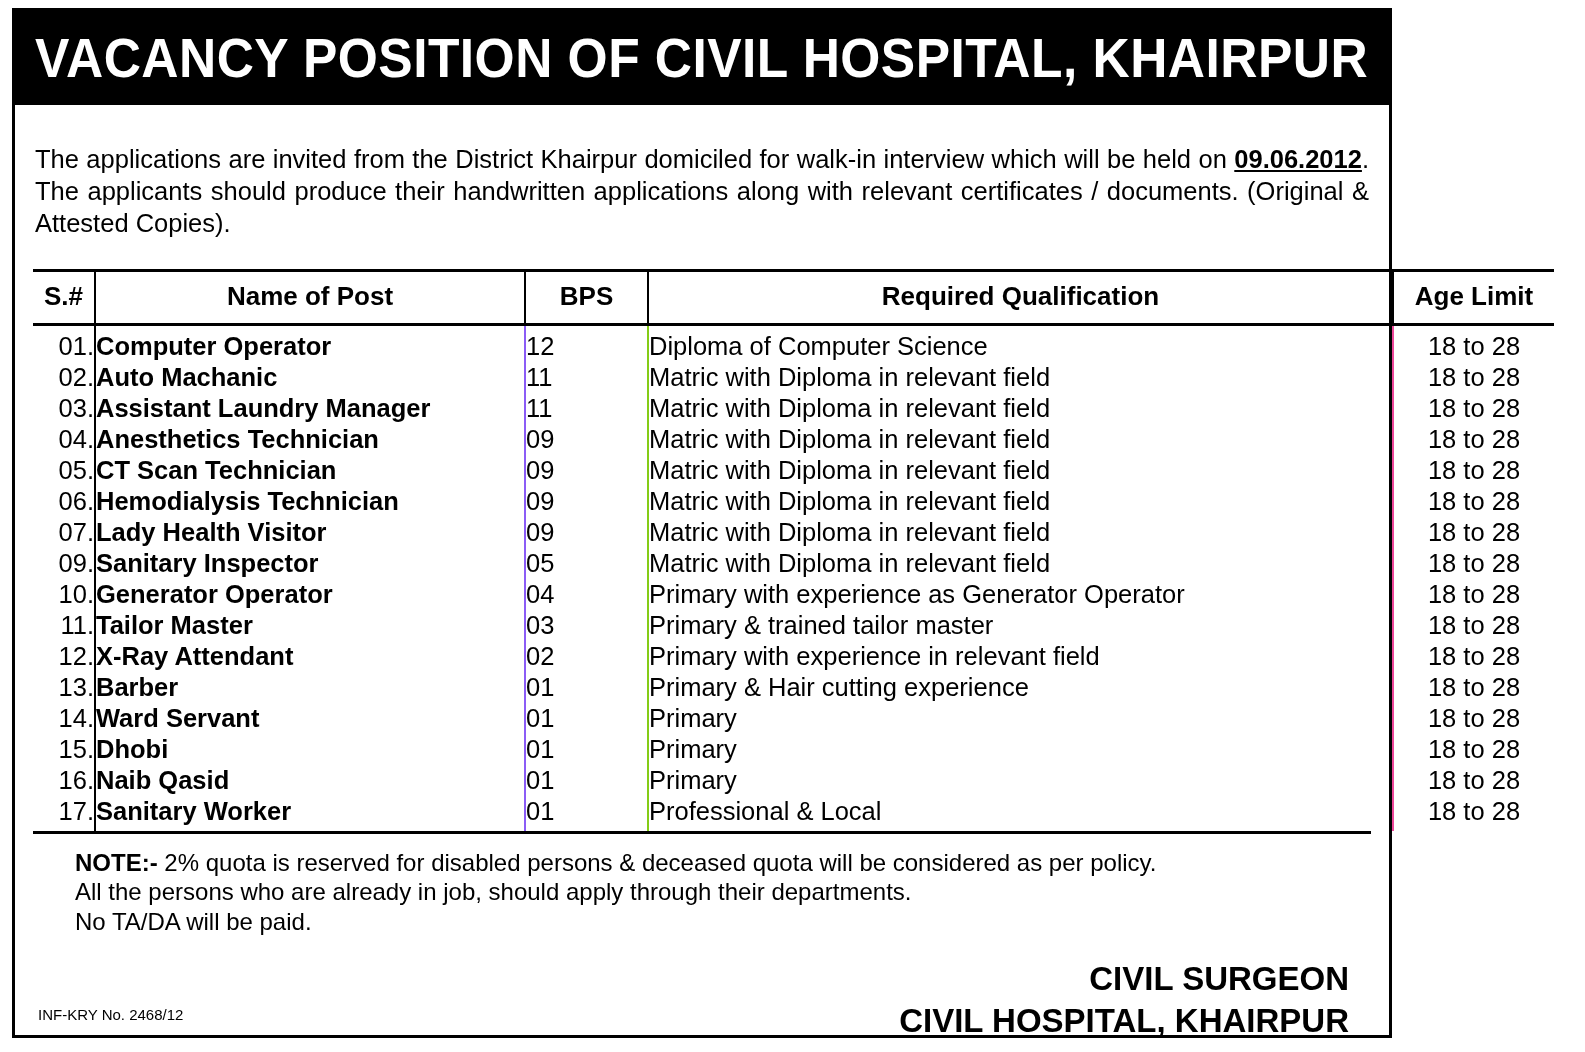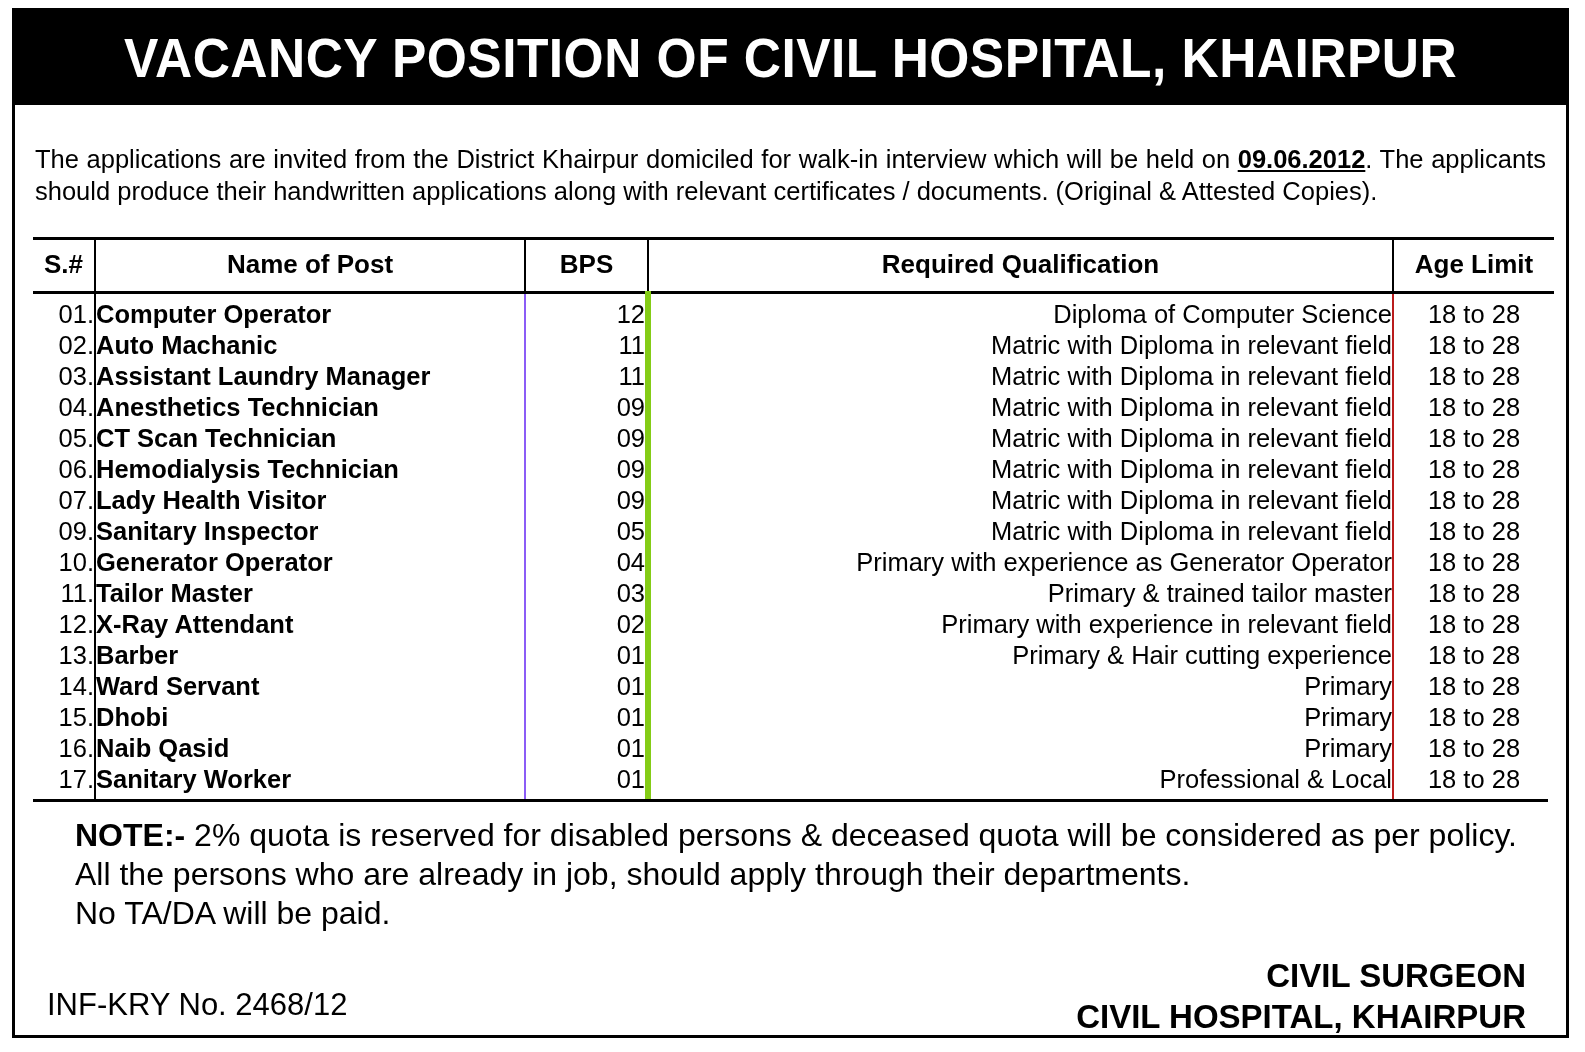--- a/index.html
+++ b/index.html
@@ -12,21 +12,21 @@
     height: 1052px;
     font-family: "Liberation Sans", sans-serif;
     color: #000000;
     overflow: hidden;
   }
 
   .ad-frame {
     position: absolute;
     left: 12px;
     top: 8px;
-    width: 1557px;
+    width: 1380px;
     height: 1030px;
     border: 3px solid #000000;
     box-sizing: border-box;
     background: #ffffff;
   }
 
   
   .header-banner {
     background: #000000;
     height: 94px;
@@ -97,54 +97,54 @@
     line-height: 31px;
     vertical-align: middle;
     white-space: nowrap;
     overflow: hidden;
   }
   table.vacancy tbody tr:first-child td { padding-top: 5px; }
   table.vacancy tbody tr:last-child  td { padding-bottom: 4px; }
 
   td.sno   { text-align: right; padding-right: 6px; border-right: 2px solid #000; }
   td.post  { text-align: left;  padding-left: 12px; border-right: 2px solid #8b5cf6; font-weight: bold; }
-  td.bps   { text-align: right; border-right: 6px solid #84cc16; }
-  td.qual  { text-align: right;  padding-left: 11px; border-right: 2px solid #b91c1c; }
+  td.bps   { text-align: left; border-right: 2px solid #84cc16; }
+  td.qual  { text-align: left;  padding-left: 11px; border-right: 2px solid #ec4899; }
   td.age   { text-align: center; }
 
   .table-bottom-rule {
     margin: 0 18px 0 18px;
     border-top: 3px solid #000;
   }
 
   
   .note-block {
     padding: 14px 20px 0 60px;
-    font-size: 32px;
+    font-size: 24px;
     line-height: 1.22;
   }
   .note-block .note-label { font-weight: bold; }
   .note-line { white-space: nowrap; }
 
   
   .signature {
     margin-top: 22px;
     padding-right: 40px;
     text-align: right;
     font-weight: bold;
     font-size: 33px;
     line-height: 1.26;
   }
 
   
   .footer-ref {
     position: absolute;
-    left: 32px;
+    left: 23px;
     bottom: 12px;
-    font-size: 31px;
+    font-size: 15px;
   }
 </style>
 </head>
 <body>
 
 <div class="ad-frame">
 
   <div class="header-banner">
     <div class="header-title">VACANCY POSITION OF CIVIL HOSPITAL, KHAIRPUR</div>
   </div>

